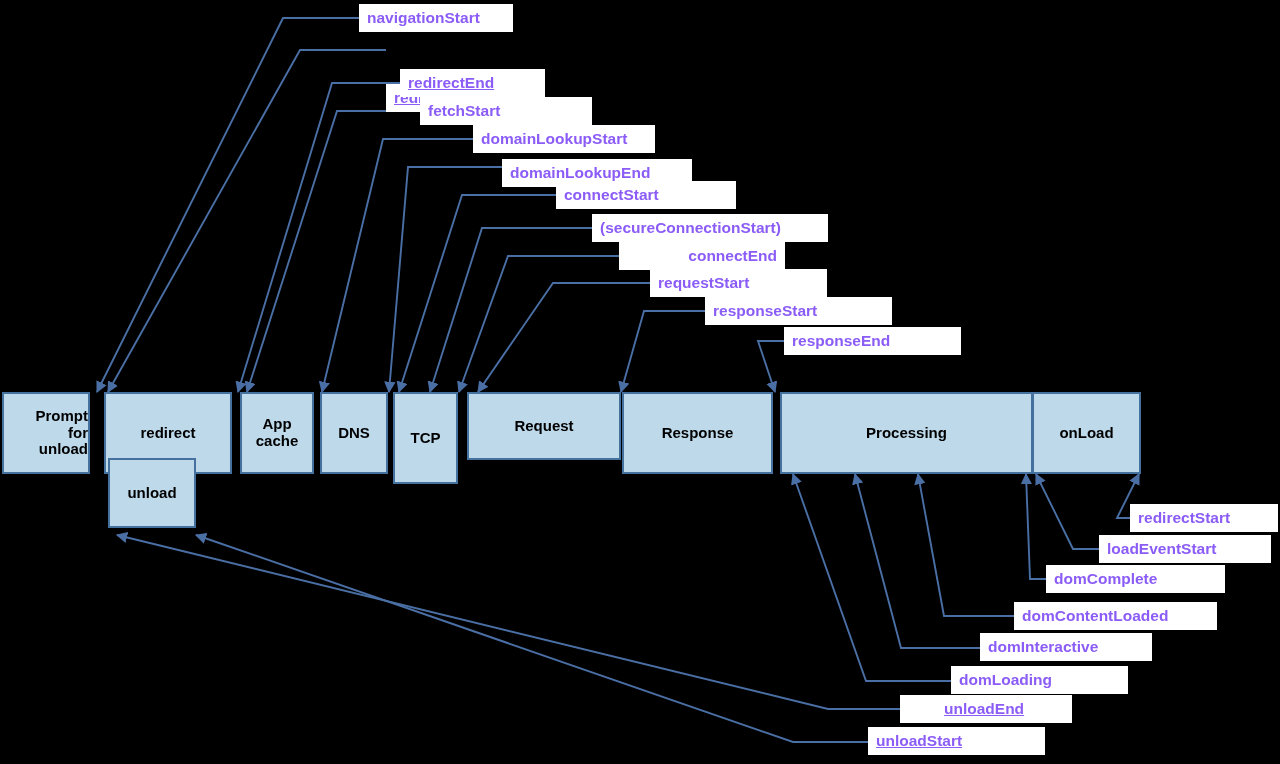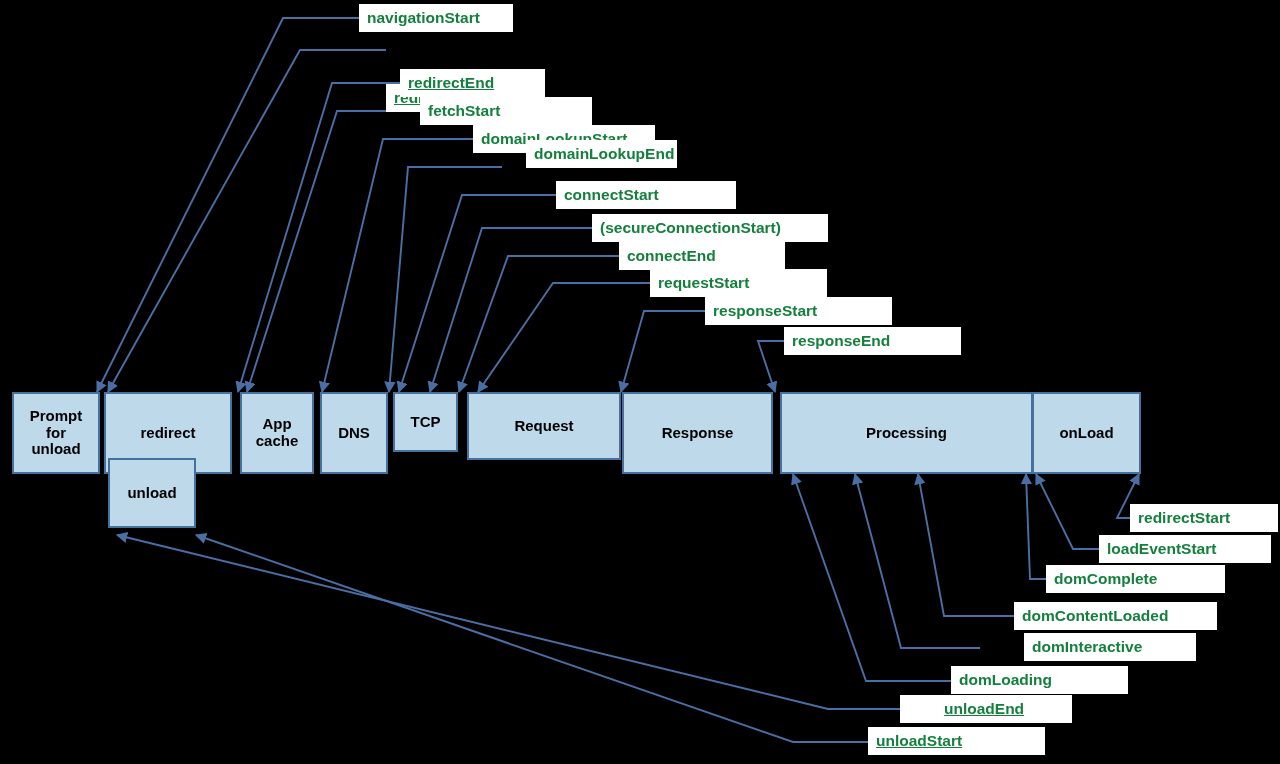--- a/index.html
+++ b/index.html
@@ -9,21 +9,21 @@
     background:#000000;
     overflow:hidden;
     font-family:"Liberation Sans", sans-serif;
   }
   
   #wires{position:absolute;left:0;top:0;width:1280px;height:764px;}
   
   .lbl{
     position:absolute;
     background:#ffffff;
-    color:#15803d;
+    color:#8b5cf6;
     font-weight:bold;
     font-size:15.5px;
     line-height:28px;
     height:28px;
     box-sizing:border-box;
     white-space:nowrap;
     padding:0 8px;
     z-index:5;
   }
   .lbl span{display:inline-block;}
@@ -92,62 +92,62 @@
   </div>
   <div class="lbl u" style="left:400px;top:69px;width:145px;">
     <span>redirectEnd</span>
   </div>
   <div class="lbl" style="left:420px;top:97px;width:172px;">
     <span>fetchStart</span>
   </div>
   <div class="lbl" style="left:473px;top:125px;width:182px;">
     <span>domainLookupStart</span>
   </div>
-  <div class="lbl" style="left:502px;top:140px;width:151px;margin-left:24px;">
+  <div class="lbl" style="left:502px;top:159px;width:190px;">
     <span>domainLookupEnd</span>
   </div>
   <div class="lbl" style="left:556px;top:181px;width:180px;">
     <span>connectStart</span>
   </div>
   <div class="lbl" style="left:592px;top:214px;width:236px;">
     <span>(secureConnectionStart)</span>
   </div>
-  <div class="lbl" style="left:619px;top:242px;width:166px;">
+  <div class="lbl" style="left:619px;top:242px;width:166px;text-align:right;">
     <span>connectEnd</span>
   </div>
   <div class="lbl" style="left:650px;top:269px;width:177px;">
     <span>requestStart</span>
   </div>
   <div class="lbl" style="left:705px;top:297px;width:187px;">
     <span>responseStart</span>
   </div>
   <div class="lbl" style="left:784px;top:327px;width:177px;">
     <span>responseEnd</span>
   </div>
 
-  <div class="seg multiline" style="left:12px;top:392px;width:88px;height:82px;">
+  <div class="seg multiline" style="left:2px;top:392px;width:88px;height:82px;align-items:flex-end;">
     <div>Prompt</div>
     <div>for</div>
     <div>unload</div>
   </div>
 
   <div class="seg" style="left:104px;top:392px;width:128px;height:82px;">
     <span>redirect</span>
   </div>
 
   <div class="seg multiline" style="left:240px;top:392px;width:74px;height:82px;">
     <div>App</div>
     <div>cache</div>
   </div>
 
   <div class="seg" style="left:320px;top:392px;width:68px;height:82px;">
     <span>DNS</span>
   </div>
 
-  <div class="seg" style="left:393px;top:392px;width:65px;height:60px;">
+  <div class="seg" style="left:393px;top:392px;width:65px;height:92px;">
     <span>TCP</span>
   </div>
 
   <div class="seg" style="left:467px;top:392px;width:154px;height:68px;">
     <span>Request</span>
   </div>
 
   <div class="seg" style="left:622px;top:392px;width:151px;height:82px;">
     <span>Response</span>
   </div>
@@ -169,21 +169,21 @@
   </div>
   <div class="lbl" style="left:1099px;top:535px;width:172px;">
     <span>loadEventStart</span>
   </div>
   <div class="lbl" style="left:1046px;top:565px;width:179px;">
     <span>domComplete</span>
   </div>
   <div class="lbl" style="left:1014px;top:602px;width:203px;">
     <span>domContentLoaded</span>
   </div>
-  <div class="lbl" style="left:980px;top:633px;width:172px;margin-left:44px;">
+  <div class="lbl" style="left:980px;top:633px;width:172px;">
     <span>domInteractive</span>
   </div>
   <div class="lbl" style="left:951px;top:666px;width:177px;">
     <span>domLoading</span>
   </div>
   <div class="lbl u" style="left:900px;top:695px;width:172px;padding-left:44px;">
     <span>unloadEnd</span>
   </div>
   <div class="lbl u" style="left:868px;top:727px;width:177px;">
     <span>unloadStart</span>

